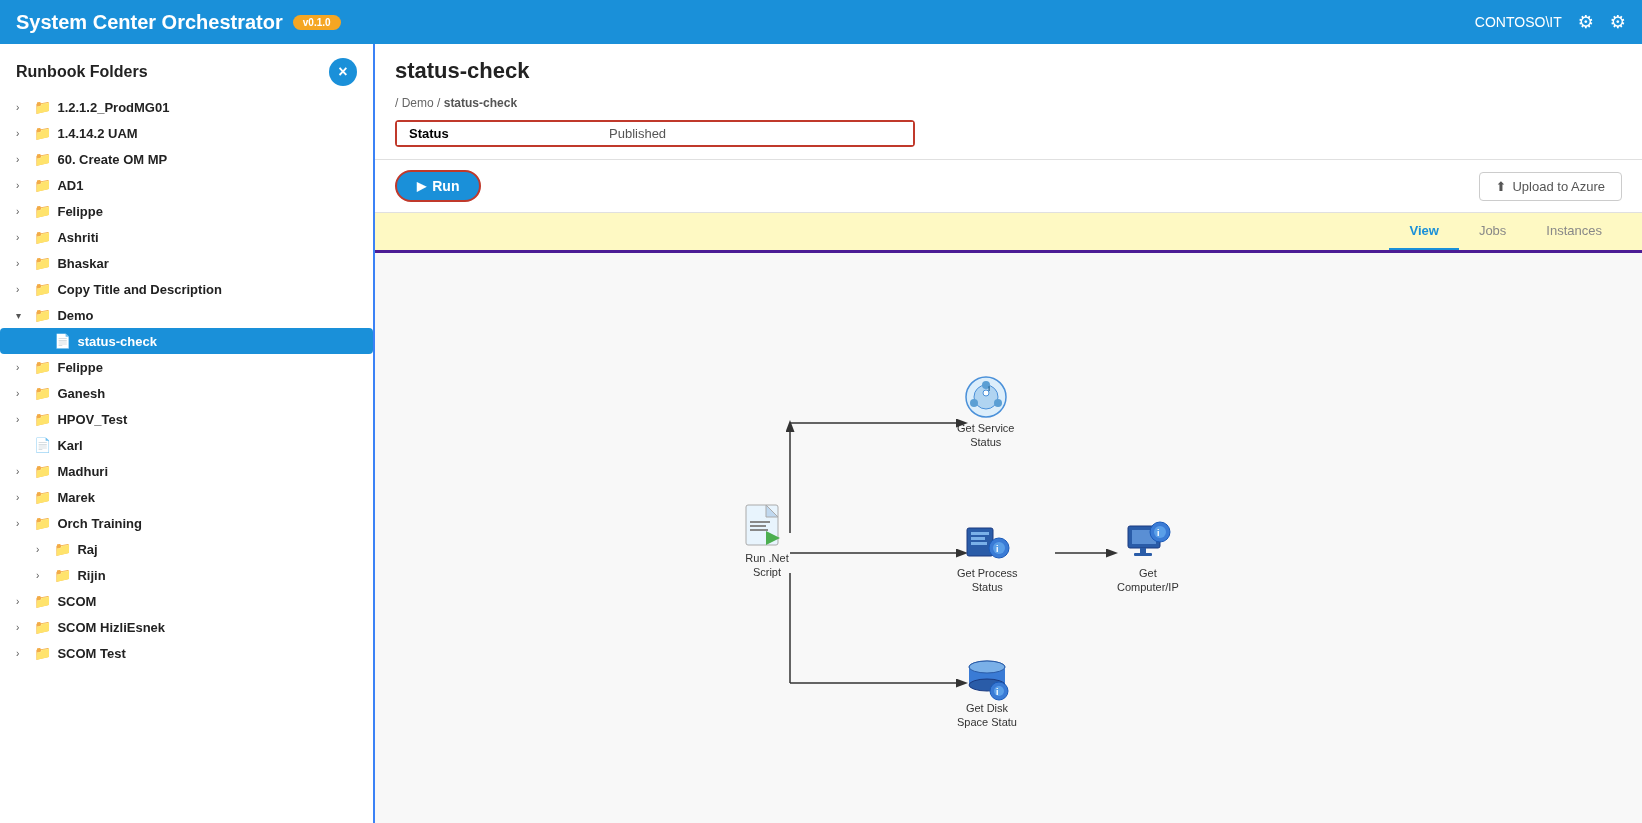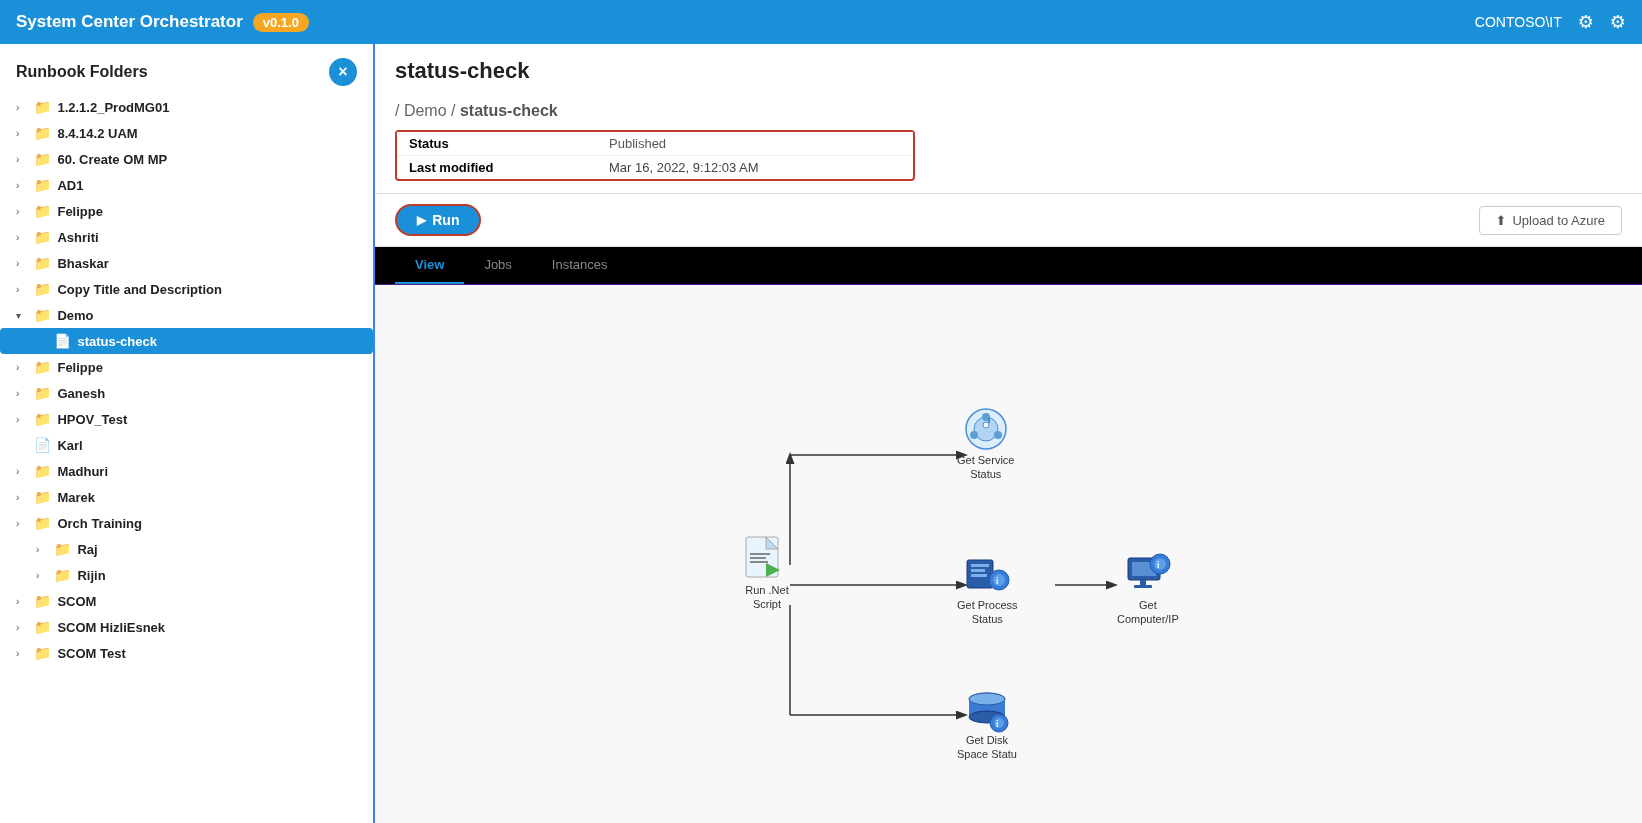--- a/index.html
+++ b/index.html
@@ -9,27 +9,27 @@
     #topbar {
       background: #1a90d9;
       height: 44px;
       display: flex;
       align-items: center;
       padding: 0 16px;
       color: white;
       justify-content: space-between;
     }
     #topbar-left { display: flex; align-items: center; gap: 10px; }
-    #app-title { font-size: 17px; font-weight: 600; color: white; }
+    #app-title { font-size: 20px; font-weight: 600; color: white; }
     #version-badge {
       background: #f5a623;
       color: white;
       border-radius: 12px;
       padding: 2px 10px;
-      font-size: 13px;
+      font-size: 10px;
       font-weight: 700;
     }
     #topbar-right { display: flex; align-items: center; gap: 16px; color: white; font-size: 14px; }
     .topbar-icon { font-size: 18px; cursor: pointer; }
 
     
     #layout { display: flex; height: calc(100vh - 44px); }
 
     
     #sidebar {
@@ -92,21 +92,21 @@
       flex-direction: column;
     }
 
     
     #runbook-header {
       padding: 14px 20px 0 20px;
       background: white;
       border-bottom: 1px solid #e0e0e0;
     }
     #runbook-title { font-size: 22px; font-weight: 600; color: #222; }
-    #breadcrumb { color: #888; font-size: 16px; margin-top: 18px; margin-bottom: 10px; }
+    #breadcrumb { color: #888; font-size: 12px; margin-top: 12px; margin-bottom: 10px; }
     #breadcrumb span { color: #666; }
     #breadcrumb strong { color: #555; font-weight: 600; }
 
     
     #info-table {
       border: 2px solid #c0392b;
       border-radius: 4px;
       margin-bottom: 12px;
       display: inline-block;
       min-width: 520px;
@@ -159,22 +159,23 @@
       cursor: pointer;
       display: flex;
       align-items: center;
       gap: 6px;
     }
 
     
     #tabs {
       display: flex;
       padding: 0 20px;
-      background: #000000;
-      border-bottom: 1px solid #4c1d95;
+      background: #fef9c3;
+      border-bottom: 3px solid #4c1d95;
+      justify-content: flex-end;
     }
     .tab {
       padding: 10px 20px;
       cursor: pointer;
       font-size: 13px;
       color: #888;
       border-bottom: 2px solid transparent;
     }
     .tab.active {
       color: #1a90d9;
@@ -245,21 +246,21 @@
     </div>
     <div id="sidebar-list">
         <div class="sidebar-item" style="padding-left: 16px;">
           <span class="sidebar-chevron">›</span>
           <span class="folder-icon">📁</span>
           <span class="sidebar-item-label">1.2.1.2_ProdMG01</span>
         </div>
         <div class="sidebar-item" style="padding-left: 16px;">
           <span class="sidebar-chevron">›</span>
           <span class="folder-icon">📁</span>
-          <span class="sidebar-item-label">8.4.14.2 UAM</span>
+          <span class="sidebar-item-label">1.4.14.2 UAM</span>
         </div>
         <div class="sidebar-item" style="padding-left: 16px;">
           <span class="sidebar-chevron">›</span>
           <span class="folder-icon">📁</span>
           <span class="sidebar-item-label">60. Create OM MP</span>
         </div>
         <div class="sidebar-item" style="padding-left: 16px;">
           <span class="sidebar-chevron">›</span>
           <span class="folder-icon">📁</span>
           <span class="sidebar-item-label">AD1</span>
@@ -366,24 +367,20 @@
         <span>Demo</span>
         <span> / </span>
         <strong>status-check</strong>
       </div>
 
       
       <div id="info-table">
         <div class="info-row header-row">
           <span class="info-label">Status</span>
           <span class="info-value published">Published</span>
-        </div>
-        <div class="info-row">
-          <span class="info-label">Last modified</span>
-          <span class="info-value">Mar 16, 2022, 9:12:03 AM</span>
         </div>
       </div>
     </div>
 
     <div id="action-bar">
       <button id="run-btn">
         <span class="play-icon">▶</span>
         <span>Run</span>
       </button>
       <button id="upload-btn">

